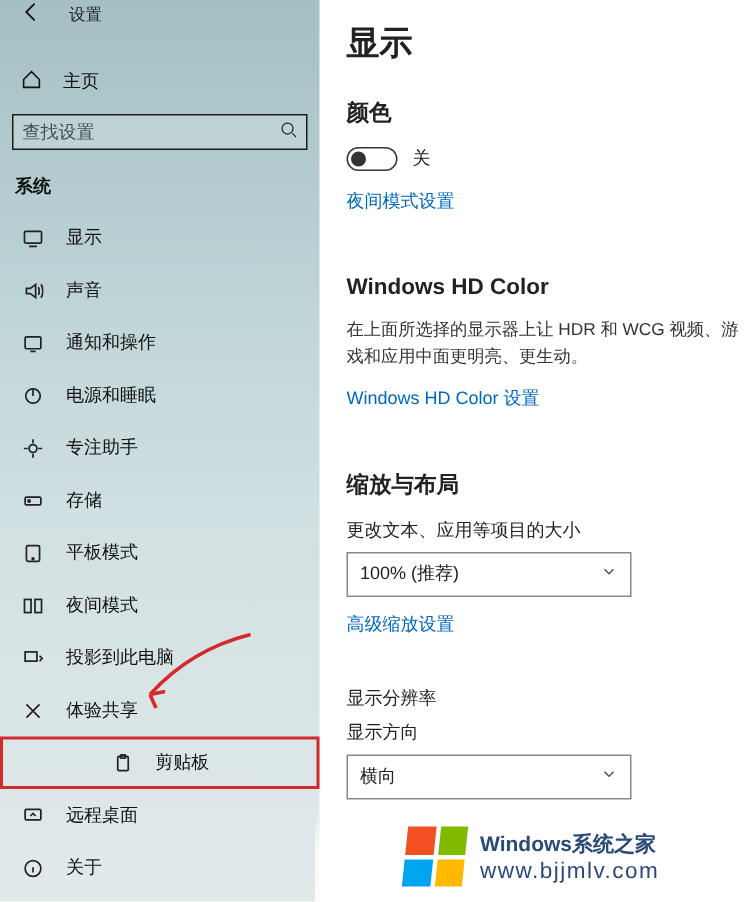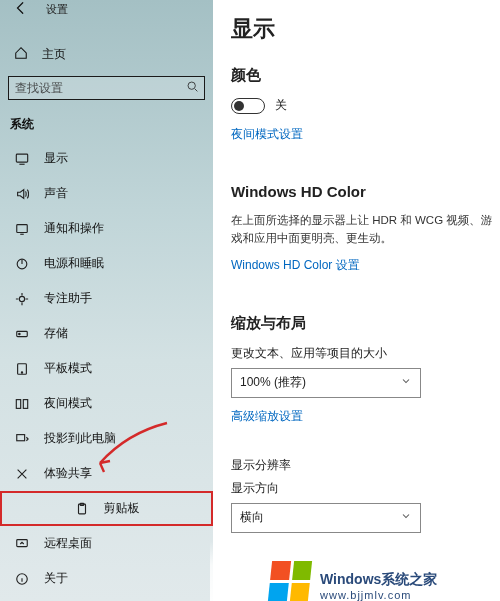--- a/index.html
+++ b/index.html
@@ -117,30 +117,30 @@
     display:flex; align-items:center; justify-content:space-between;
     padding: 0 8px; font-size:12px; color:#222; margin-bottom: 10px; cursor:pointer;
   }
   .dropdown .chev svg { width:12px; height:12px; }
   .group { margin-bottom: 20px; }
 
   
   .watermark {
     position:absolute; left:210px; right:0; bottom:0; height:60px;
     background: linear-gradient(0deg, rgba(255,255,255,.95), rgba(255,255,255,.78) 60%, rgba(255,255,255,0));
-    display:flex; align-items:flex-end; gap:10px; padding-left:60px;
+    display:flex; align-items:center; gap:10px; padding-left:60px;
     pointer-events:none;
   }
   .win-logo { width:40px; height:40px; display:grid; grid-template-columns:1fr 1fr; grid-template-rows:1fr 1fr; gap:3px; transform: skewX(-6deg); }
   .win-logo div:nth-child(1){background:#f25022;}
   .win-logo div:nth-child(2){background:#7fba00;}
   .win-logo div:nth-child(3){background:#00a4ef;}
   .win-logo div:nth-child(4){background:#ffb900;}
   .wm-text .t1 { font-size:14px; font-weight:600; color:#2a4a7a; }
-  .wm-text .t2 { font-size:11px; color:#2a4a7a; letter-spacing:1px; }
+  .wm-text .t2 { font-size:15px; color:#2a4a7a; letter-spacing:1px; }
 </style>
 </head>
 <body>
 
 <div class="app">
   <aside class="sidebar">
     <div class="top-bar">
       <span class="back-icon">
         <svg viewBox="0 0 16 16">
             <path d="M10 2 4 8l6 6" stroke="#111" stroke-width="1.4" fill="none" stroke-linecap="round"></path>

